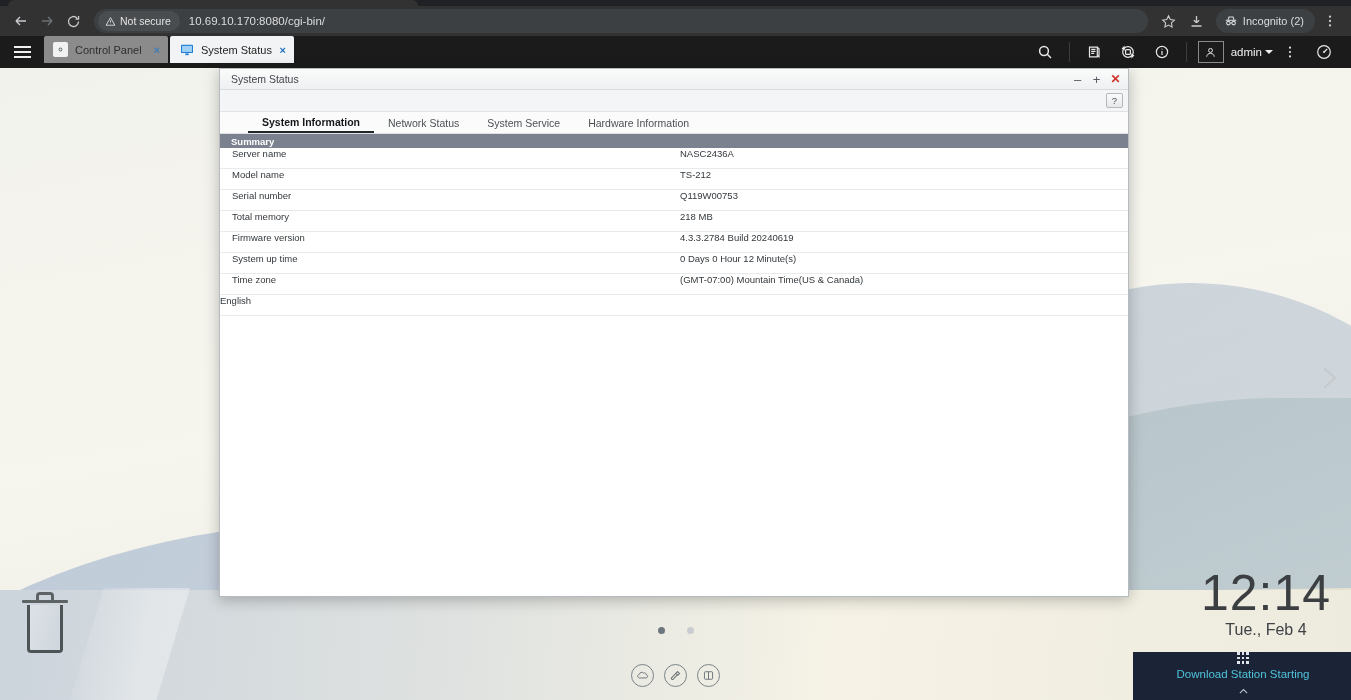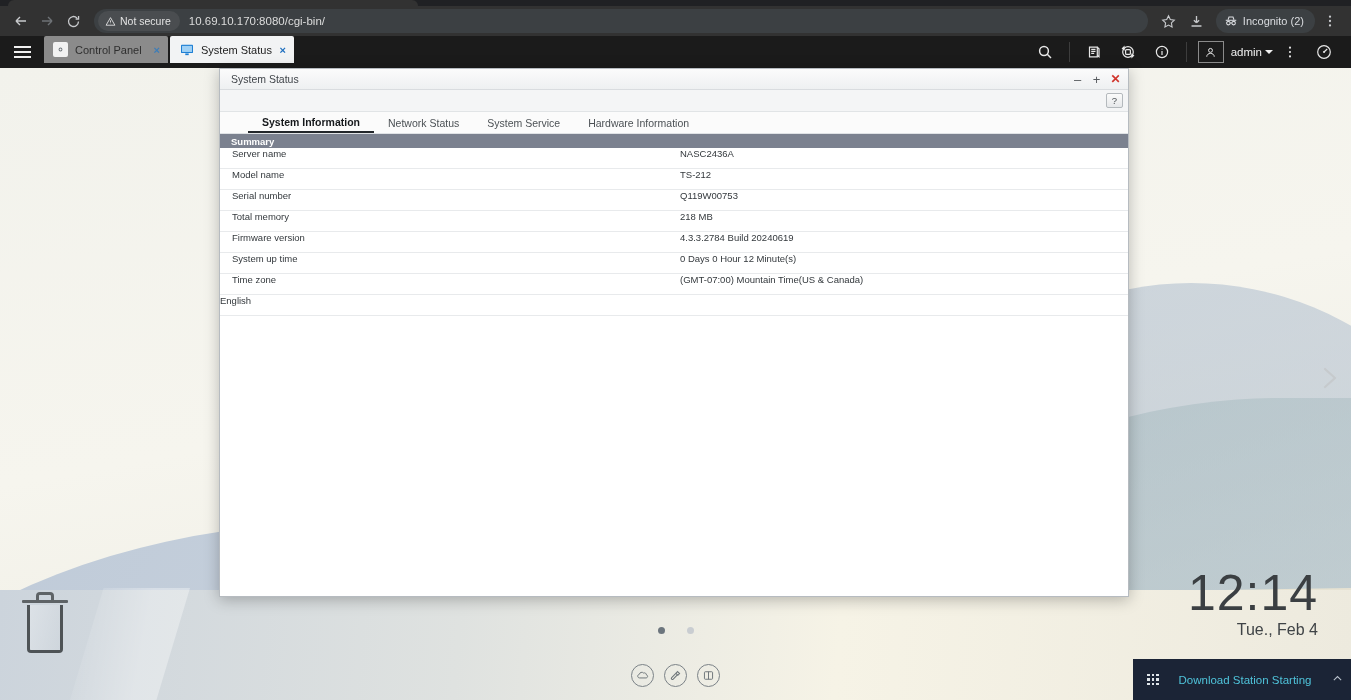--- a/index.html
+++ b/index.html
@@ -186,30 +186,30 @@
   }
   .dock-icon {
     width: 23px; height: 23px; border-radius: 50%;
     border: 1.4px solid #7b8287;
     display: flex; align-items: center; justify-content: center;
     color: #6e7579;
   }
 
   
   .dl-bar {
-    position: absolute; right: 0; bottom: 0; width: 218px; height: 41px;
+    position: absolute; right: 0; bottom: 0; width: 218px; height: 48px;
     background: #1b2436;
-    display: flex; align-items: center; gap: 20px; padding: 0 12px 0 14px;
+    display: flex; align-items: center; gap: 4px; padding: 0 12px 0 14px; flex-direction: column;
   }
   .dl-label { font-size: 11.5px; color: #4fc3da; white-space: nowrap; flex: 1 1 auto; }
   .dl-grid { display: grid; grid-template-columns: repeat(3, 2.5px); gap: 2px; flex: 0 0 auto; }
   .dl-grid i { width: 2.5px; height: 2.5px; background: #dfe5ea; display: block; }
 
   
-  .clock { position: absolute; right: 33px; bottom: 60px; text-align: right; margin-top: 40px; }
+  .clock { position: absolute; right: 20px; bottom: 60px; text-align: center; margin-top: 40px; }
   .clock .time {
     font-size: 50px; font-weight: 300; color: #3b3f42;
     line-height: 54px; letter-spacing: 1px;
   }
   .clock .date { font-size: 16px; color: #3f4346; line-height: 20px; }
 
   
   .win {
     position: absolute; left: 219px; top: 68px; width: 910px; height: 529px;
     background: #fdfdfd;

